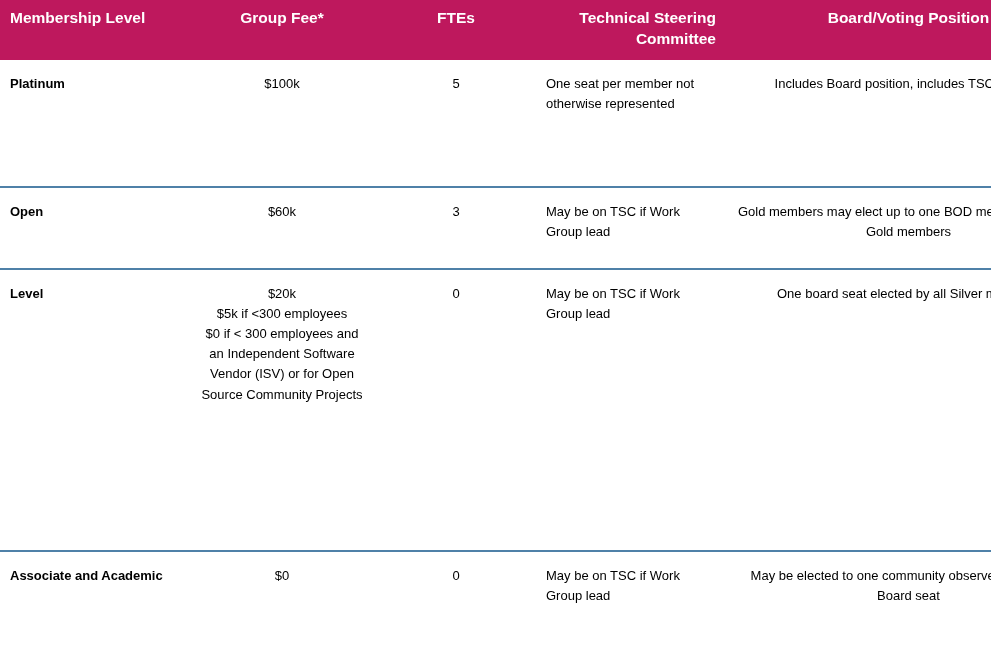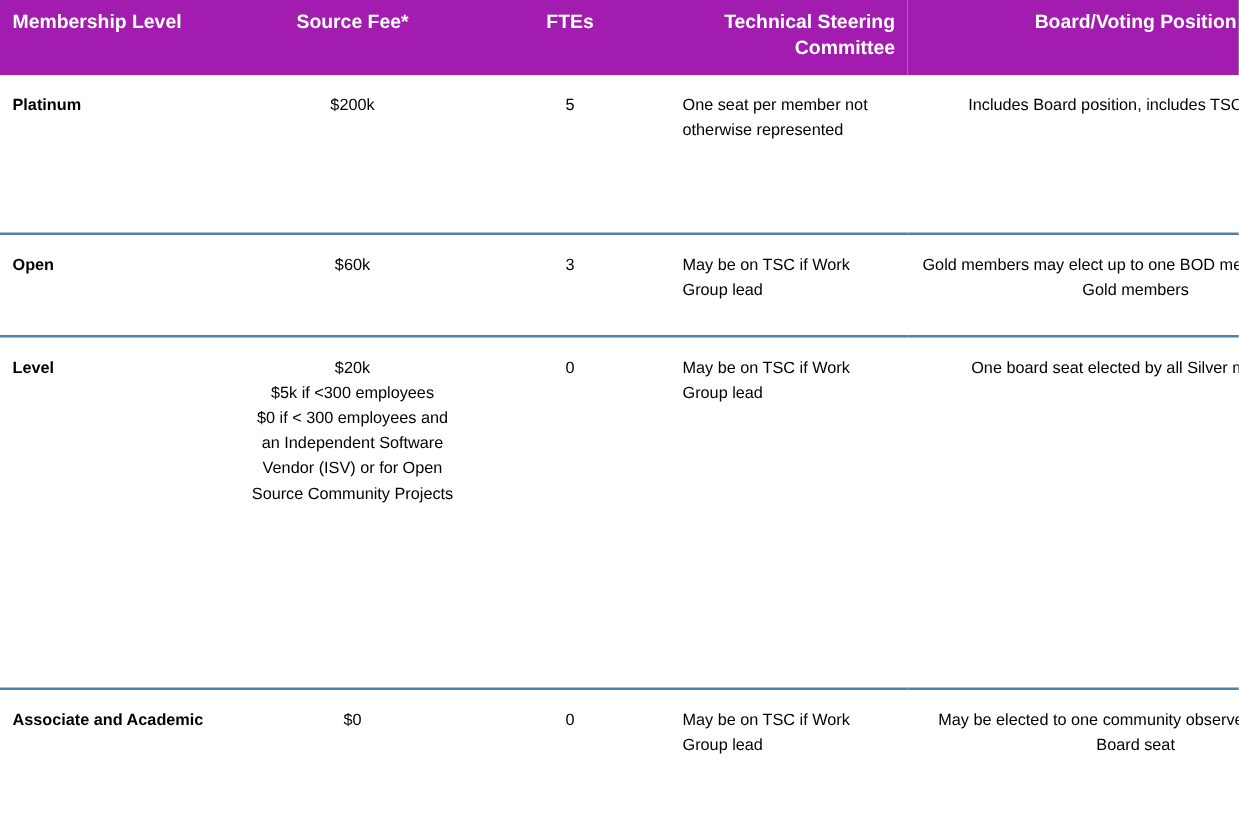--- a/index.html
+++ b/index.html
@@ -13,21 +13,21 @@
     font-family: "Liberation Sans", sans-serif;
     color: #000000;
     overflow: hidden;
   }
   table.membership-table {
     width: 991px;
     border-collapse: collapse;
     table-layout: fixed;
   }
   table.membership-table thead th {
-    background: #a21caf;
+    background: #be185d;
     color: #ffffff;
     font-size: 15.5px;
     font-weight: bold;
     padding: 8px 10px 10px 10px;
     vertical-align: top;
     line-height: 1.35;
   }
   th.col-level   { width: 168px; text-align: left; padding-left: 14px; }
   th.col-fee     { width: 168px; text-align: center; }
   th.col-ftes    { width: 140px; text-align: center; }
@@ -61,30 +61,30 @@
   tr.row-silver td   { height: 262px; }
   tr.row-associate td{ height: 50px; margin-left: 19px; }
 </style>
 </head>
 <body>
 
 <table class="membership-table">
   <thead>
     <tr>
       <th class="col-level">Membership Level</th>
-      <th class="col-fee">Source Fee*</th>
+      <th class="col-fee">Group Fee*</th>
       <th class="col-ftes">FTEs</th>
       <th class="col-tsc">Technical Steering Committee</th>
       <th class="col-board">Board/Voting Position</th>
     </tr>
   </thead>
   <tbody>
     <tr class="row-platinum">
       <td class="cell-level">Platinum</td>
-      <td class="cell-fee">$200k</td>
+      <td class="cell-fee">$100k</td>
       <td class="cell-ftes">5</td>
       <td class="cell-tsc">One seat per member not otherwise represented</td>
       <td class="cell-board">Includes Board position, includes TSC position</td>
     </tr>
     <tr class="row-gold">
       <td class="cell-level">Open</td>
       <td class="cell-fee">$60k</td>
       <td class="cell-ftes">3</td>
       <td class="cell-tsc">May be on TSC if Work Group lead</td>
       <td class="cell-board">Gold members may elect up to one BOD member per three Gold members</td>

